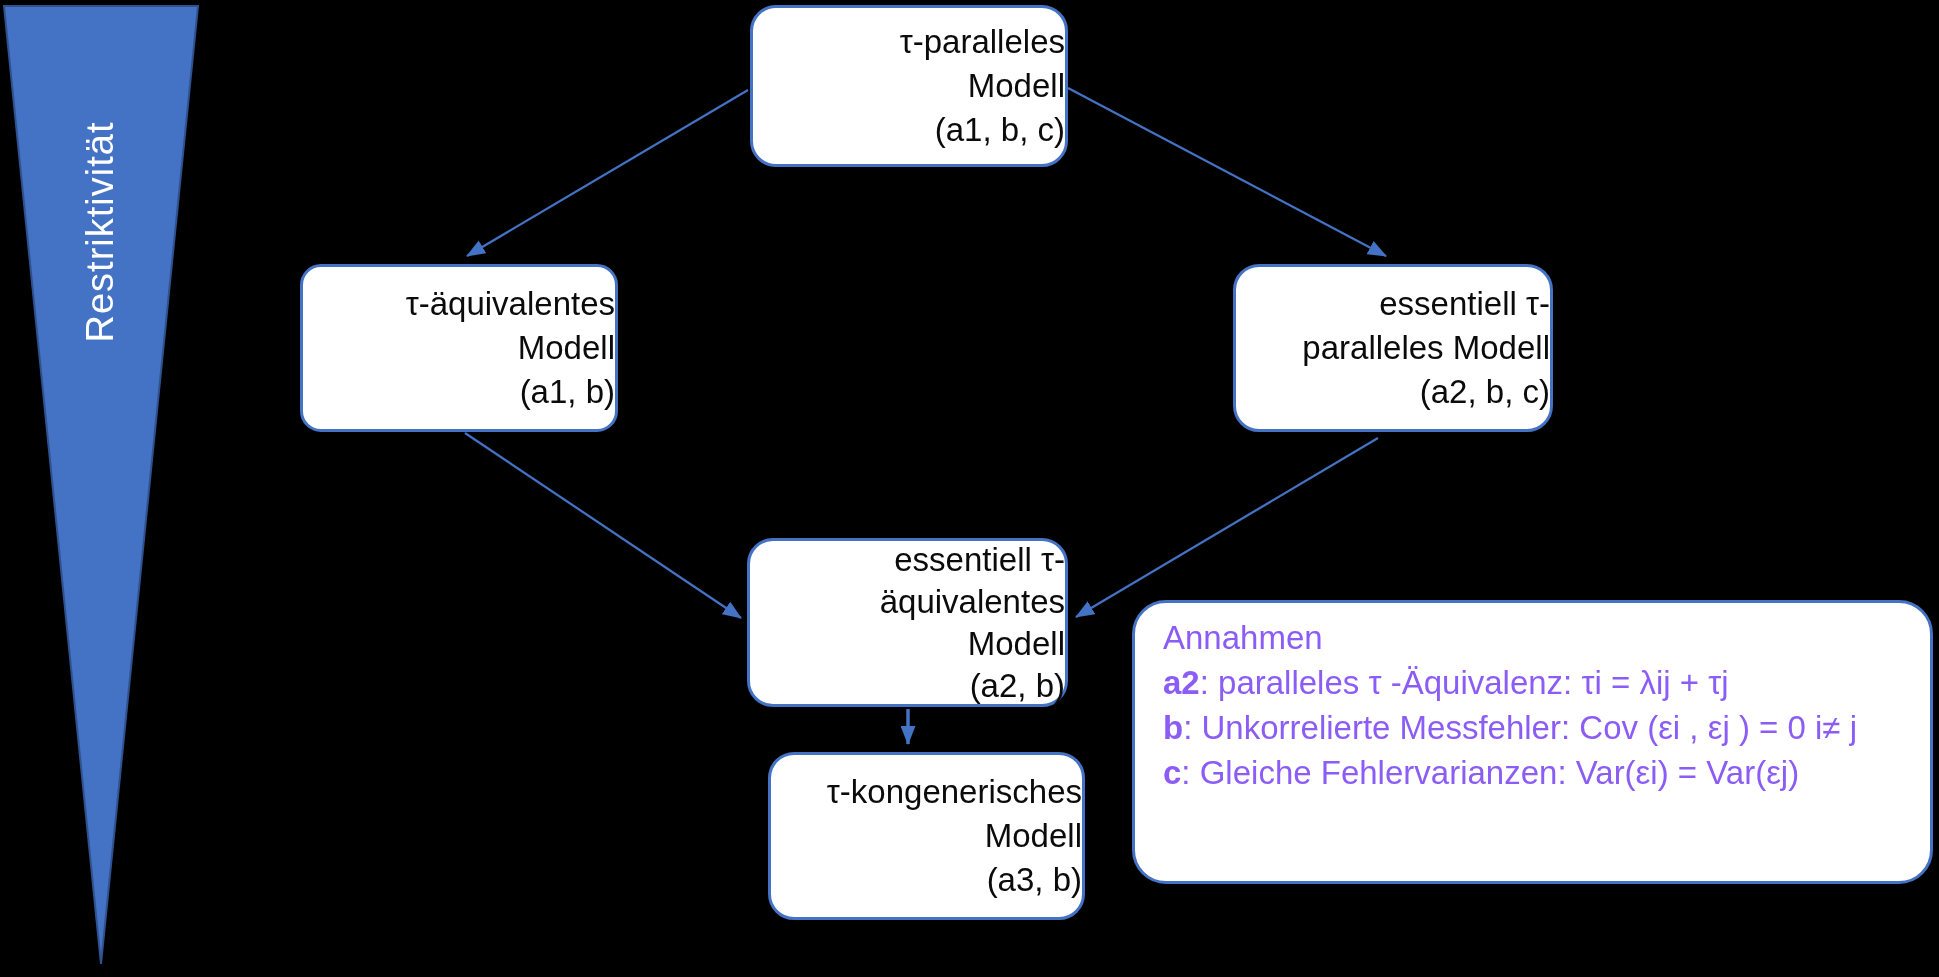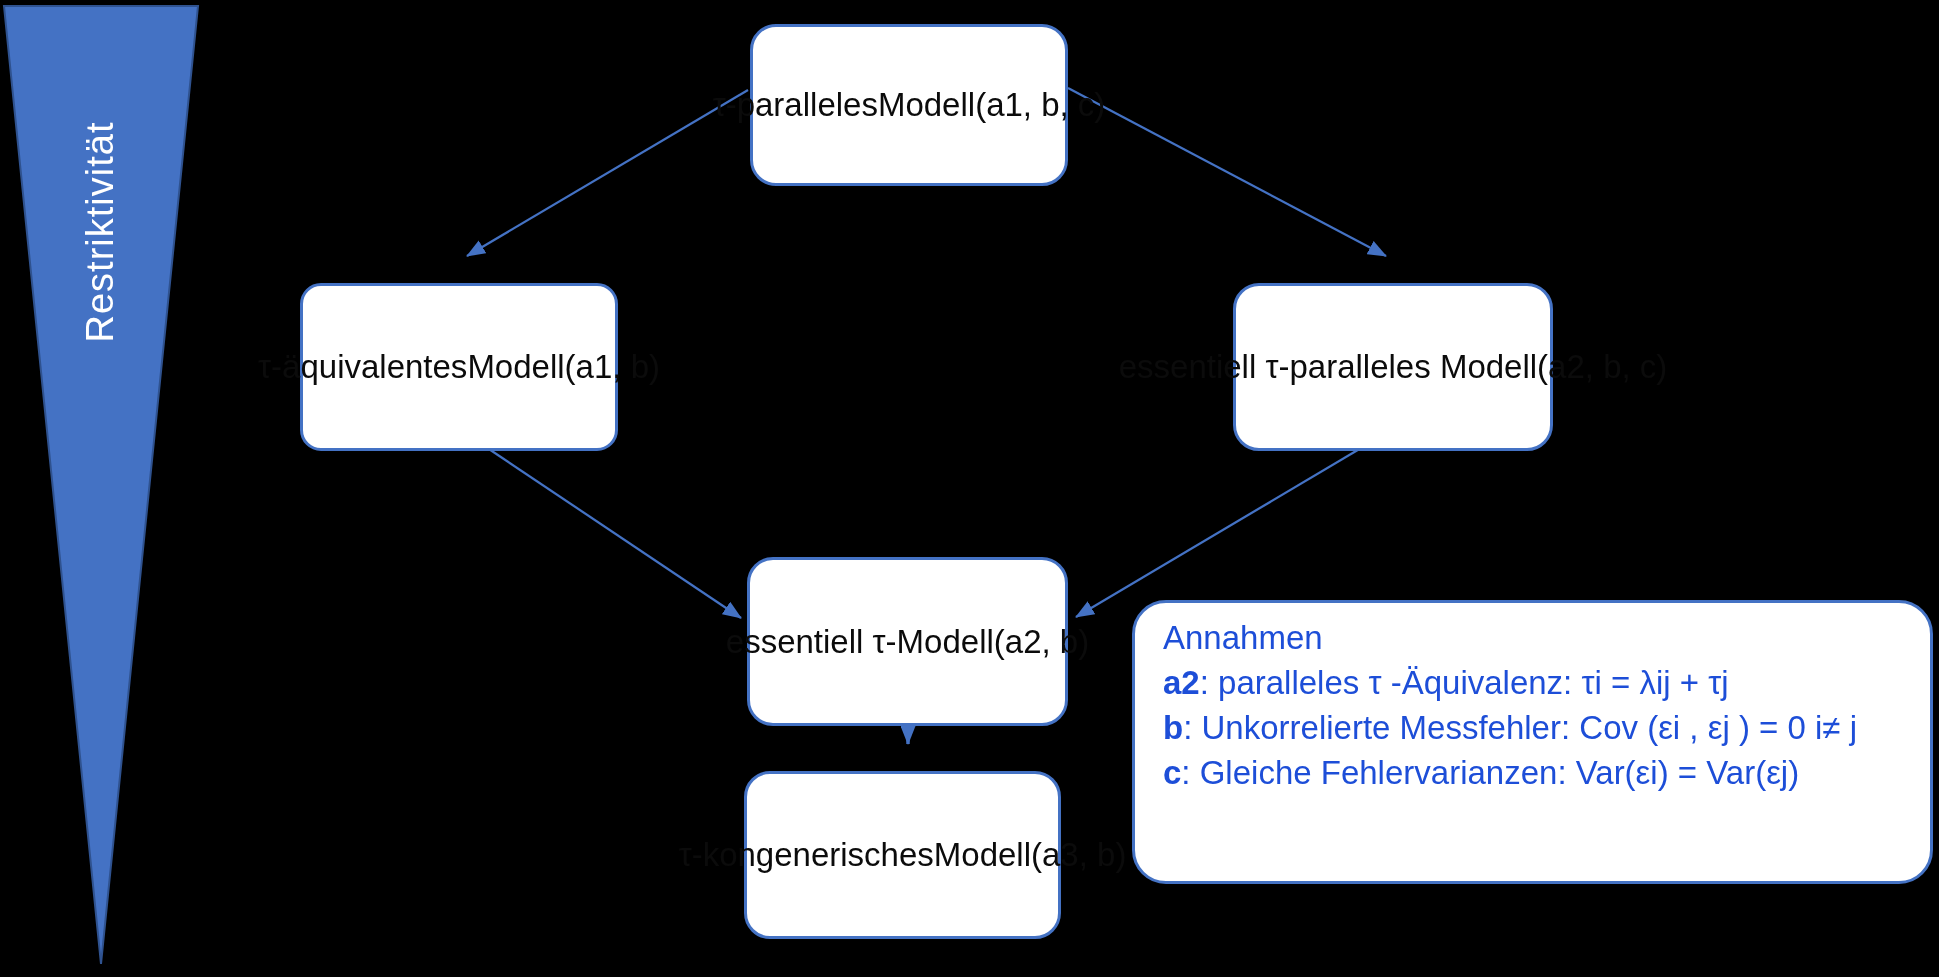--- a/index.html
+++ b/index.html
@@ -21,46 +21,45 @@
     width: 1939px;
     height: 977px;
     pointer-events: none;
   }
   .node {
     position: absolute;
     background: #ffffff;
     border: 3px solid #4472C4;
     border-radius: 26px;
     display: flex;
-    flex-direction: row;
+    flex-direction: column;
     justify-content: center;
-    align-items: center;
+    align-items: flex-end;
     text-align: center;
     color: #0b0b0b;
     font-size: 33px;
     line-height: 44px;
     box-sizing: border-box;
-    margin-top: 19px;
   }
   .node .ln { display: block; white-space: nowrap; }
   #box-tau-parallel      { left: 750px;  top: 5px;   width: 318px; height: 162px; }
   #box-tau-equivalent    { left: 300px;  top: 264px; width: 318px; height: 168px; border-radius: 21px; }
   #box-ess-tau-parallel  { left: 1233px; top: 264px; width: 320px; height: 168px; }
   #box-ess-tau-equiv     { left: 747px;  top: 538px; width: 321px; height: 169px; line-height: 42px; }
-  #box-tau-congeneric    { left: 744px;  top: 752px; width: 317px; height: 168px; }
+  #box-tau-congeneric    { left: 768px;  top: 752px; width: 317px; height: 168px; }
   .annahmen-box {
     position: absolute;
     left: 1132px; top: 600px;
     width: 801px; height: 284px;
     background: #ffffff;
     border: 3px solid #4472C4;
     border-radius: 34px;
     box-sizing: border-box;
     padding: 12px 16px 0 28px;
-    color: #1d4ed8;
+    color: #8b5cf6;
     font-size: 33px;
     line-height: 45px;
     text-align: left;
   }
   .annahmen-box .row { white-space: nowrap; }
   .annahmen-box .key { font-weight: bold; }
   .funnel-label {
     position: absolute;
     left: 100px;
     top: 232px;
@@ -107,20 +106,21 @@
   </div>
 
   <div class="node" id="box-ess-tau-parallel">
     <span class="ln">essentiell τ-</span>
     <span class="ln">paralleles Modell</span>
     <span class="ln">(a2, b, c)</span>
   </div>
 
   <div class="node" id="box-ess-tau-equiv">
     <span class="ln">essentiell τ-</span>
+    <span class="ln">äquivalentes</span>
     <span class="ln">Modell</span>
     <span class="ln">(a2, b)</span>
   </div>
 
   <div class="node" id="box-tau-congeneric">
     <span class="ln">τ-kongenerisches</span>
     <span class="ln">Modell</span>
     <span class="ln">(a3, b)</span>
   </div>
 

